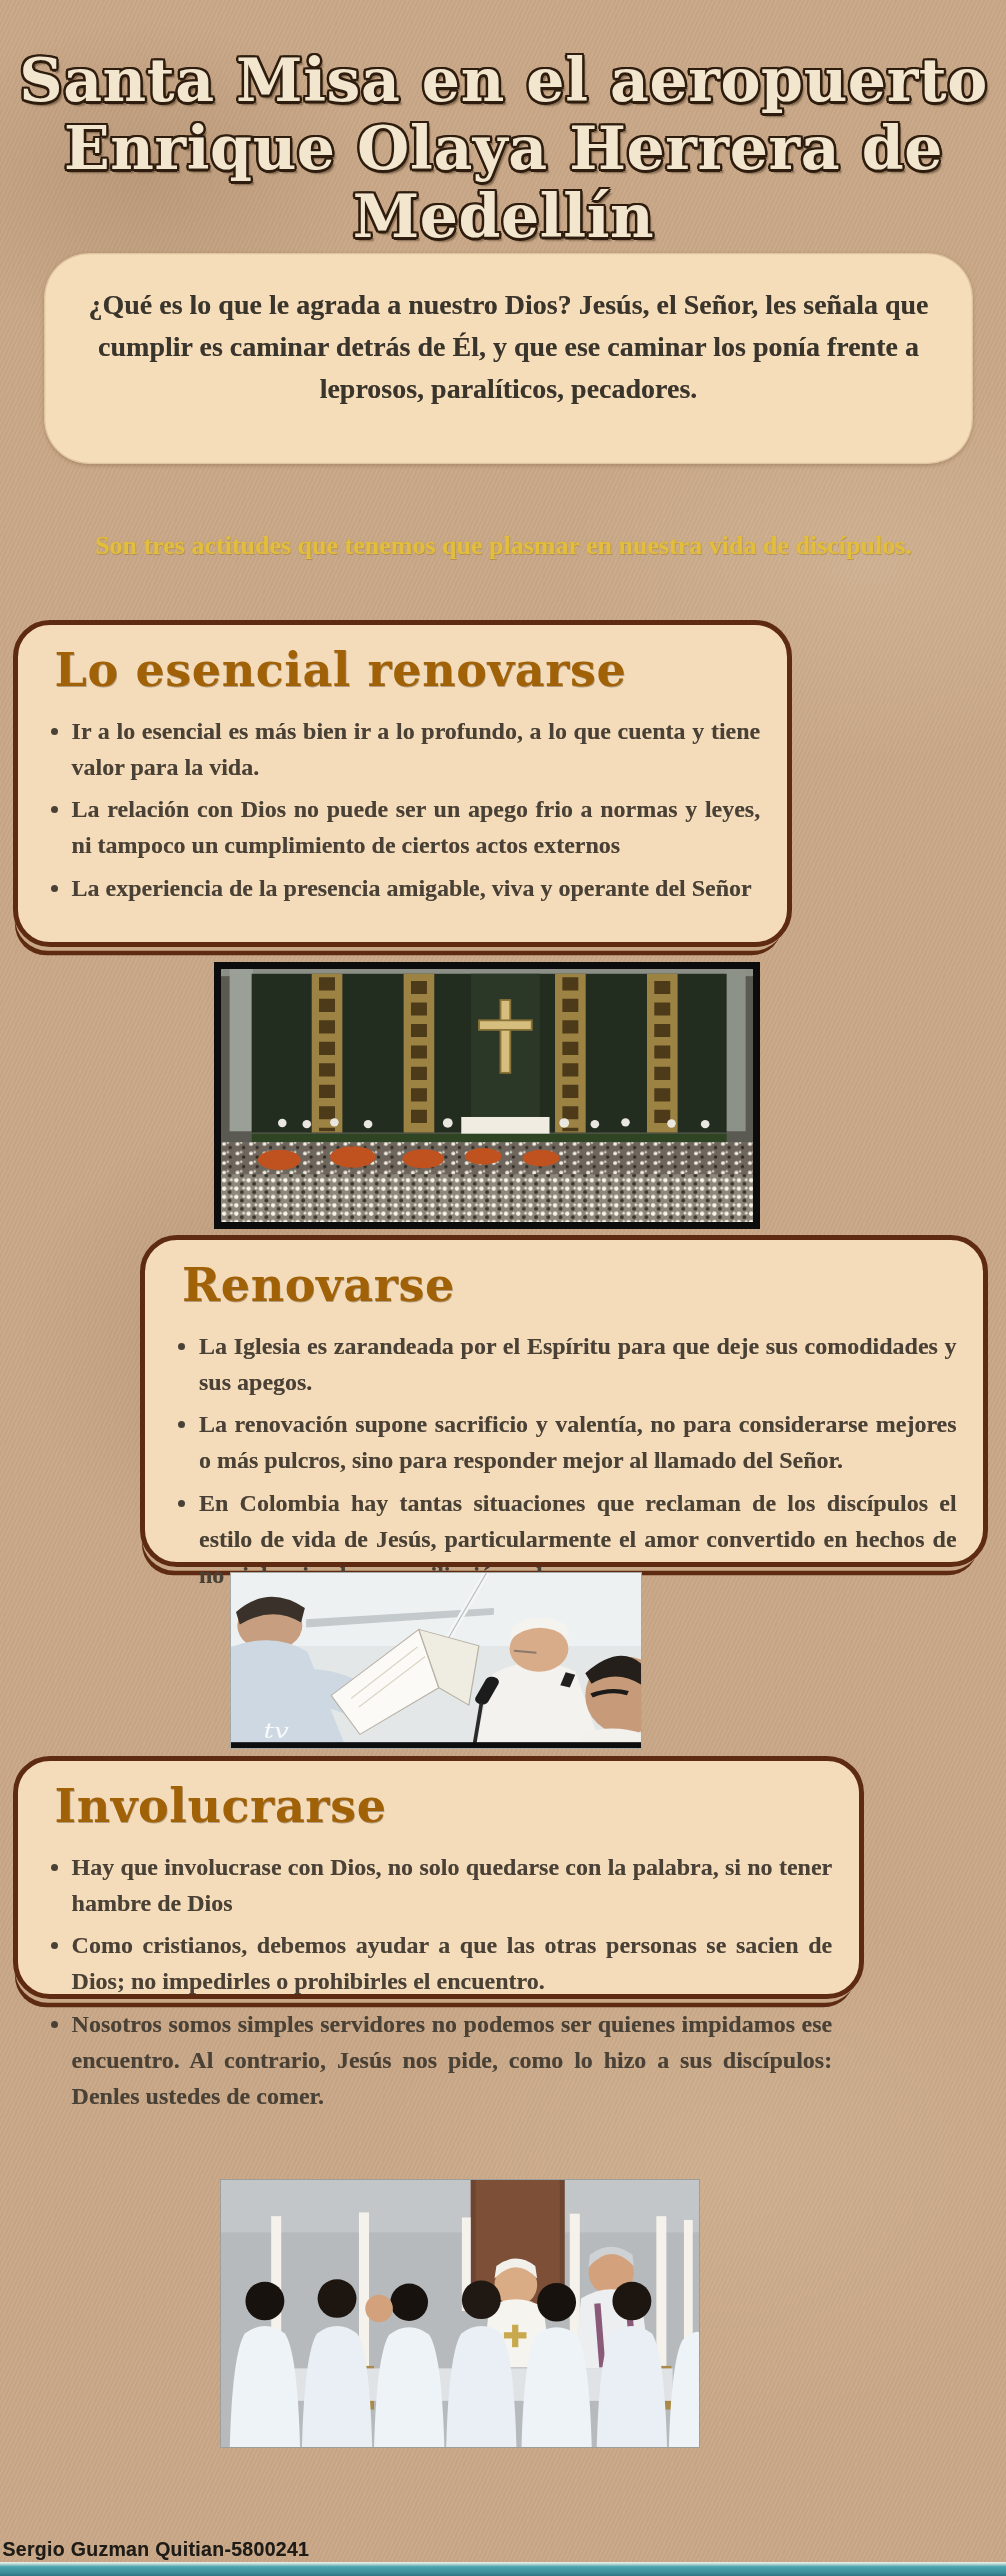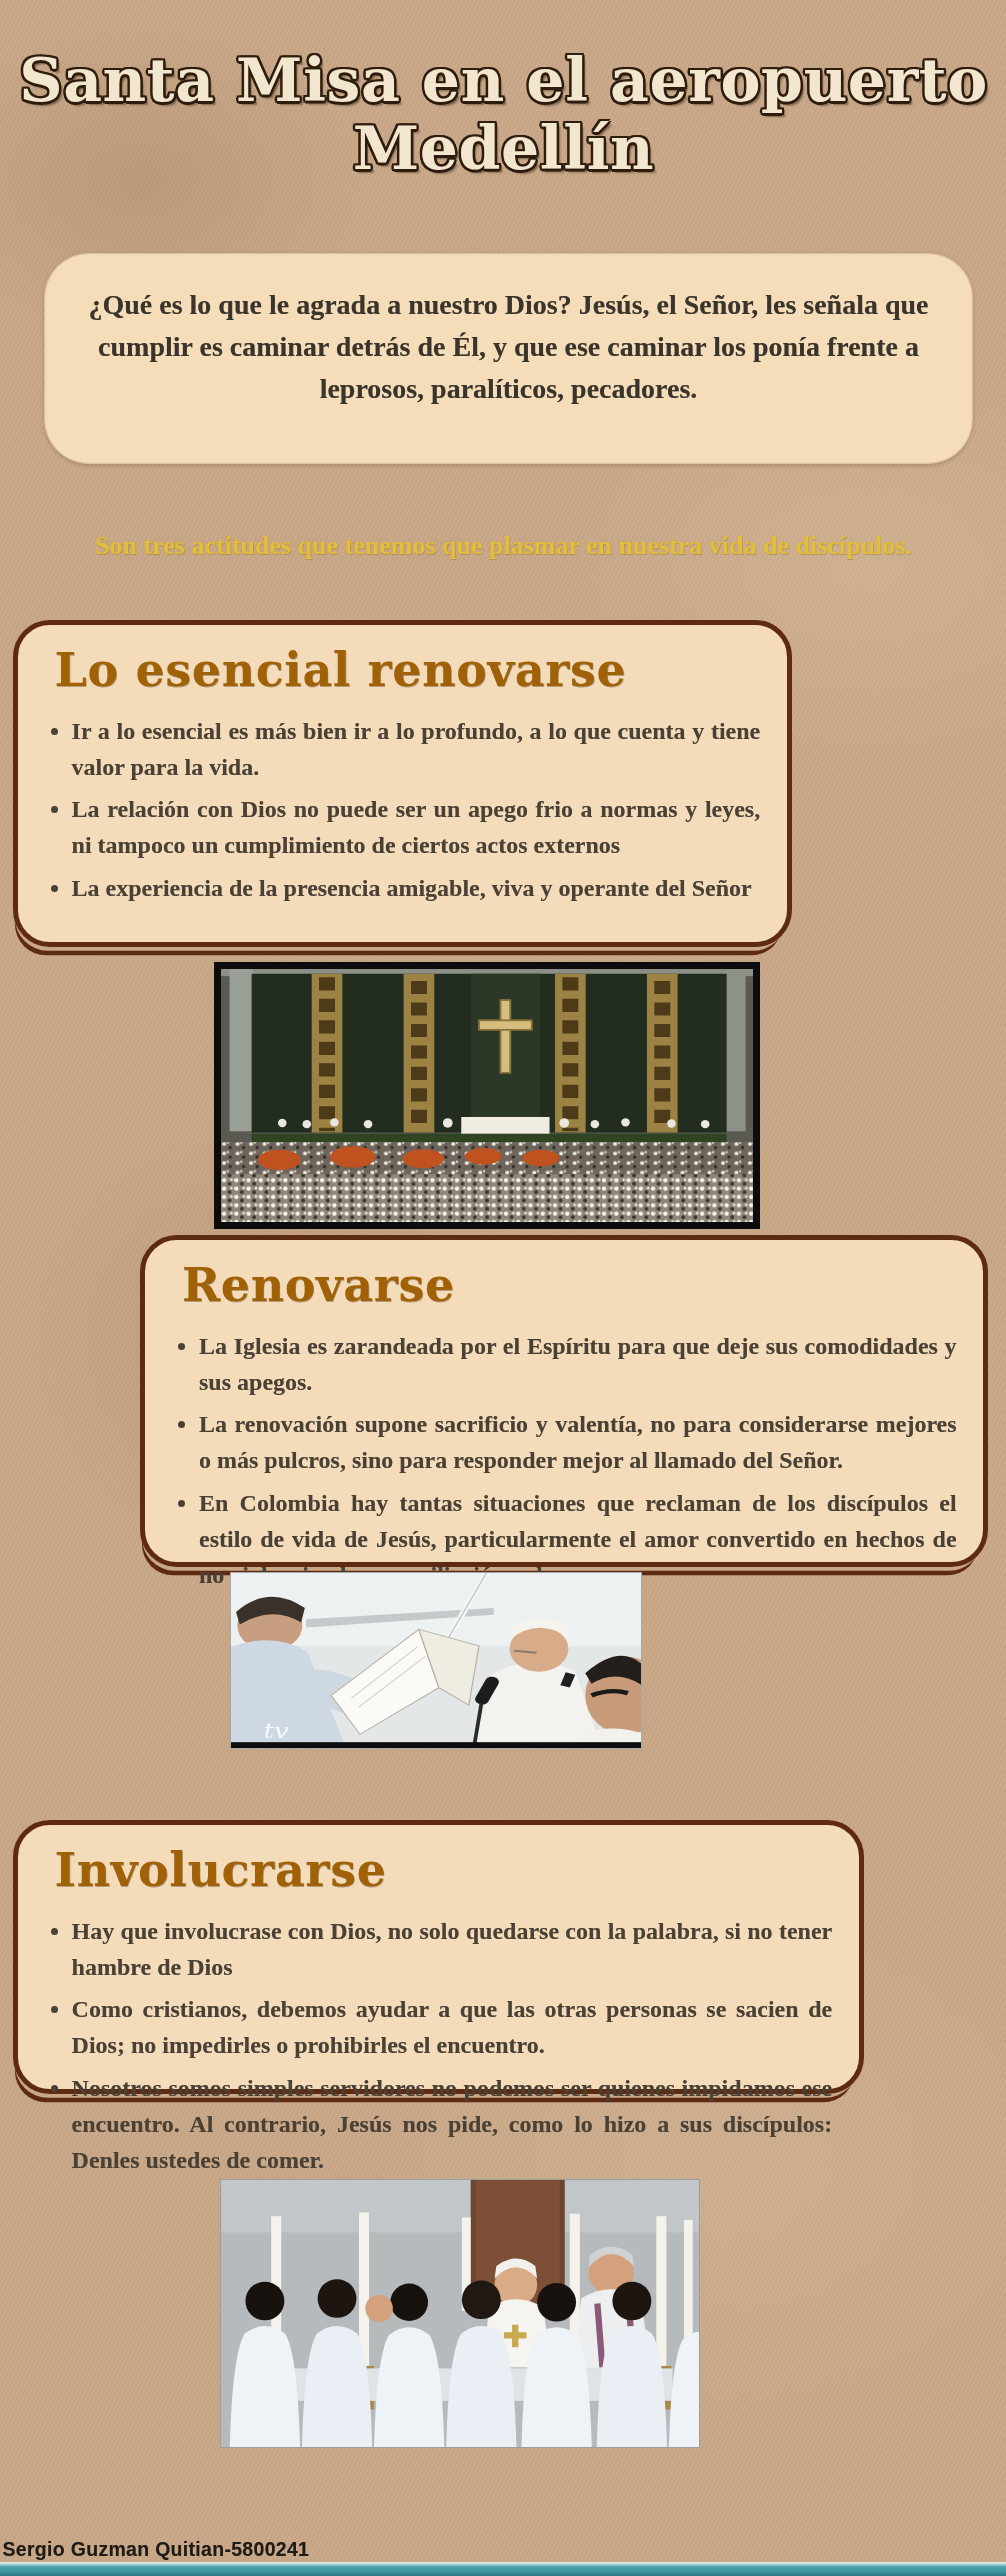--- a/index.html
+++ b/index.html
@@ -53,21 +53,21 @@
     text-shadow:0.6px 0.6px 0 rgba(58,39,19,.35);
   }
   .panel ul{
     margin:16.4px 26.4px 0 35px; padding-left:19px;
     font-weight:bold; font-size:24px; line-height:36px; color:#4a4136;
     text-align:justify; text-shadow:0 0 0.6px rgba(70,60,50,.4);
   }
   .panel li{margin-bottom:6.3px;}
   .panel-1{left:12.6px;  top:620px;  width:779px; height:327px;}
   .panel-2{left:140px; top:1235px; width:848px; height:332px;}
-  .panel-3{left:12.6px;  top:1820px; width:851px; height:274px;}
+  .panel-3{left:12.6px;  top:1756px; width:851px; height:243px;}
   .photo{position:absolute; margin:0; padding:0; box-sizing:border-box; overflow:hidden;}
   .photo svg{display:block; width:100%; height:100%;}
   .photo-1{left:214px; top:962px; width:546px; height:267px; border:7.6px solid #0c0c0c; background:#33332e;}
   .photo-2{left:230px; top:1572px; width:412px; height:177px; border:0.6px solid #a7a9a4;}
   .photo-3{left:220px; top:2179px; width:480px; height:269px; border:0.6px solid #9d9f9b;}
   .author{
     position:absolute; left:2.5px; top:2538px;
     font-family:"Liberation Sans", sans-serif; font-weight:bold;
     font-size:19.5px; color:#1f1c18; letter-spacing:0.3px;
     text-shadow:0 0 0.6px rgba(30,25,20,.5);
@@ -78,20 +78,21 @@
   }
   .wm{font-family:"DejaVu Serif", serif; font-style:italic;}
 </style>
 </head>
 <body>
 
 <div class="page">
 
   <header class="title">
     <div>Santa Misa en el aeropuerto</div>
+    <div>Enrique Olaya Herrera de</div>
     <div>Medellín</div>
   </header>
 
   <section class="quote-box">
     <p>¿Qué es lo que le agrada a nuestro Dios? Jesús, el Señor, les señala que cumplir es caminar detrás de Él, y que ese caminar los ponía frente a leprosos, paralíticos, pecadores.</p>
   </section>
 
   <p class="highlight">Son tres actitudes que tenemos que plasmar en nuestra vida de discípulos.</p>
 
   <section class="panel panel-1">

